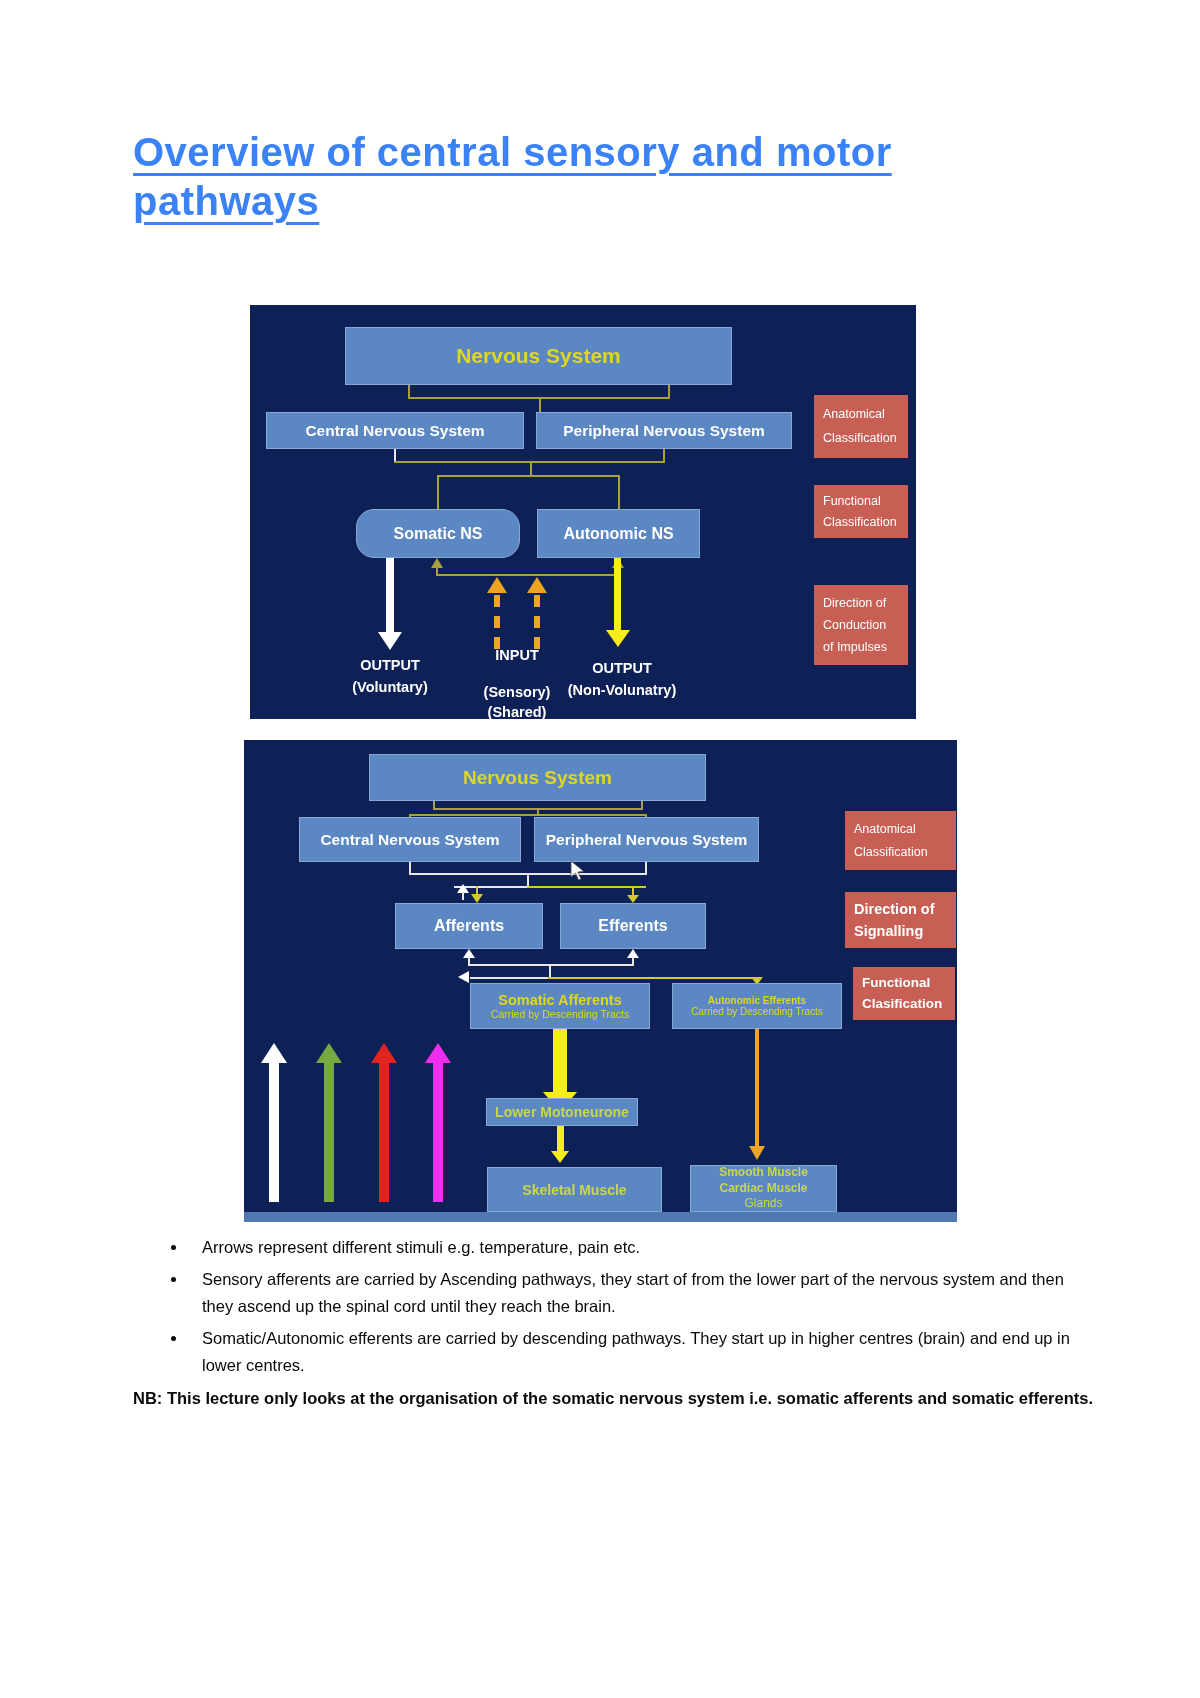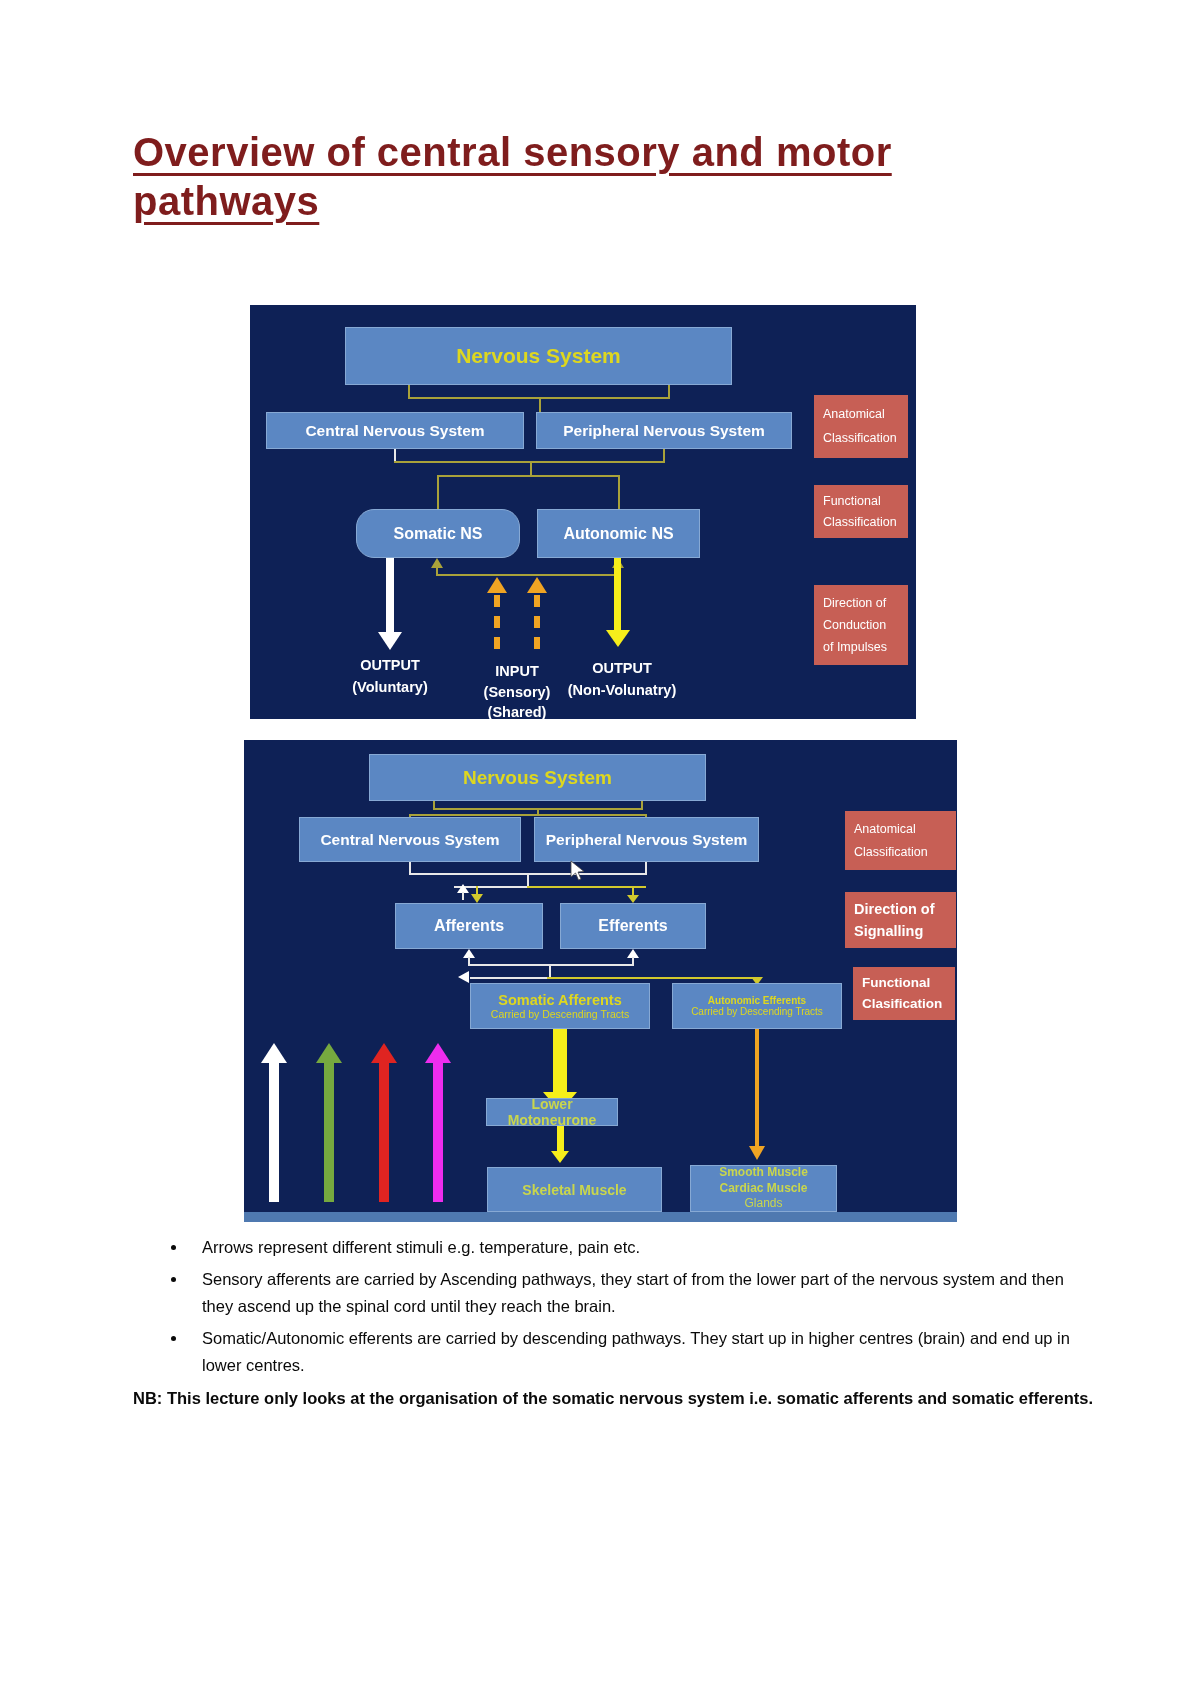--- a/index.html
+++ b/index.html
@@ -2,21 +2,21 @@
 <html style="--navy: #0e2156; --box-blue: #5b87c3; --box-blue-border: #87a9d4; --red-box: #c75f55; --yellow-text: #ded71f; --olive: #a9a23a; --line-yellow: #d2c92d; --orange: #f0a423; --yellow-arrow: #f6ee1b; --green-arrow: #76a93f; --red-arrow: #df2421; --magenta-arrow: #ee2dee; --limegreen-text: #c9d64d; --strip-blue: #4f79b0;"><head>
 <meta charset="utf-8">
 <style>
   html,body { margin:0; padding:0; background:#ffffff; }
   .page {
     position:relative; width:1200px; height:1698px; background:#ffffff;
     font-family:"Liberation Sans", sans-serif; overflow:hidden;
   }
   .doc-title {
     position:absolute; left:133px; top:128px; width:870px;
-    font-size:40px; font-weight:bold; color:#7f1d1d;
+    font-size:40px; font-weight:bold; color:#3b82f6;
     line-height:1.22; text-decoration:underline;
     text-decoration-thickness:3px; text-underline-offset:7px;
     letter-spacing:0.5px; margin:0;
   }
   .slide { position:absolute; background:var(--navy); }
   .bluebox {
     position:absolute; background:var(--box-blue);
     border:1px solid var(--box-blue-border);
     display:flex; align-items:center; justify-content:center;
     color:#fff; text-align:center; box-sizing:border-box;
@@ -109,21 +109,21 @@
     <div class="tri" style="left:237px; top:272px; border-left:10px solid transparent; border-right:10px solid transparent; border-bottom:16px solid var(--orange);"></div>
     <div class="dash-v" style="left:244px; top:290px; height:62px;"></div>
     <div class="tri" style="left:277px; top:272px; border-left:10px solid transparent; border-right:10px solid transparent; border-bottom:16px solid var(--orange);"></div>
     <div class="dash-v" style="left:284px; top:290px; height:62px;"></div>
 
     <div class="shaft" style="left:364px; top:253px; width:7px; height:72px; background:var(--yellow-arrow);"></div>
     <div class="tri" style="left:356px; top:325px; border-left:12px solid transparent; border-right:12px solid transparent; border-top:17px solid var(--yellow-arrow);"></div>
 
     <div class="slabel" style="left:90px; top:352px; width:100px;">OUTPUT</div>
     <div class="slabel" style="left:80px; top:374px; width:120px;">(Voluntary)</div>
-    <div class="slabel" style="left:217px; top:358px; width:100px;">INPUT</div>
+    <div class="slabel" style="left:217px; top:342px; width:100px;">INPUT</div>
     <div class="slabel" style="left:217px; top:379px; width:100px;">(Sensory)</div>
     <div class="slabel" style="left:217px; top:399px; width:100px;">(Shared)</div>
     <div class="slabel" style="left:322px; top:355px; width:100px;">OUTPUT</div>
     <div class="slabel" style="left:302px; top:377px; width:140px;">(Non-Volunatry)</div>
 
     <div class="redbox" style="left:564px; top:280px; width:94px; height:80px;">
       <span>Direction of</span>
       <span>Conduction</span>
       <span>of Impulses</span>
     </div>
@@ -214,21 +214,21 @@
     <div class="tri" style="left:72px; top:303px; border-left:13px solid transparent; border-right:13px solid transparent; border-bottom:20px solid var(--green-arrow);"></div>
     <div class="shaft" style="left:80px; top:321px; width:10px; height:141px; background:var(--green-arrow);"></div>
     <div class="tri" style="left:127px; top:303px; border-left:13px solid transparent; border-right:13px solid transparent; border-bottom:20px solid var(--red-arrow);"></div>
     <div class="shaft" style="left:135px; top:321px; width:10px; height:141px; background:var(--red-arrow);"></div>
     <div class="tri" style="left:181px; top:303px; border-left:13px solid transparent; border-right:13px solid transparent; border-bottom:20px solid var(--magenta-arrow);"></div>
     <div class="shaft" style="left:189px; top:321px; width:10px; height:141px; background:var(--magenta-arrow);"></div>
 
     <div class="shaft" style="left:309px; top:289px; width:14px; height:63px; background:var(--yellow-arrow);"></div>
     <div class="tri" style="left:299px; top:352px; border-left:17px solid transparent; border-right:17px solid transparent; border-top:20px solid var(--yellow-arrow);"></div>
 
-    <div class="bluebox" style="left:242px; top:358px; width:132px; height:28px; font-size:14px;">
+    <div class="bluebox" style="left:242px; top:358px; width:152px; height:28px; font-size:14px;">
       <span style="color:var(--limegreen-text); font-weight:bold;">Lower Motoneurone</span>
     </div>
 
     <div class="shaft" style="left:313px; top:386px; width:7px; height:25px; background:var(--yellow-arrow);"></div>
     <div class="tri" style="left:307px; top:411px; border-left:9px solid transparent; border-right:9px solid transparent; border-top:12px solid var(--yellow-arrow);"></div>
 
     <div class="bluebox" style="left:243px; top:427px; width:175px; height:45px; font-size:14px;">
       <span style="color:var(--limegreen-text); font-weight:bold;">Skeletal Muscle</span>
     </div>
 

